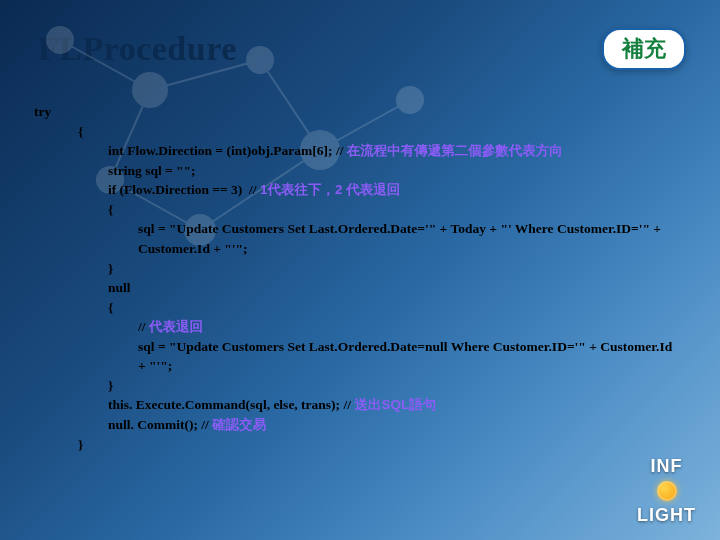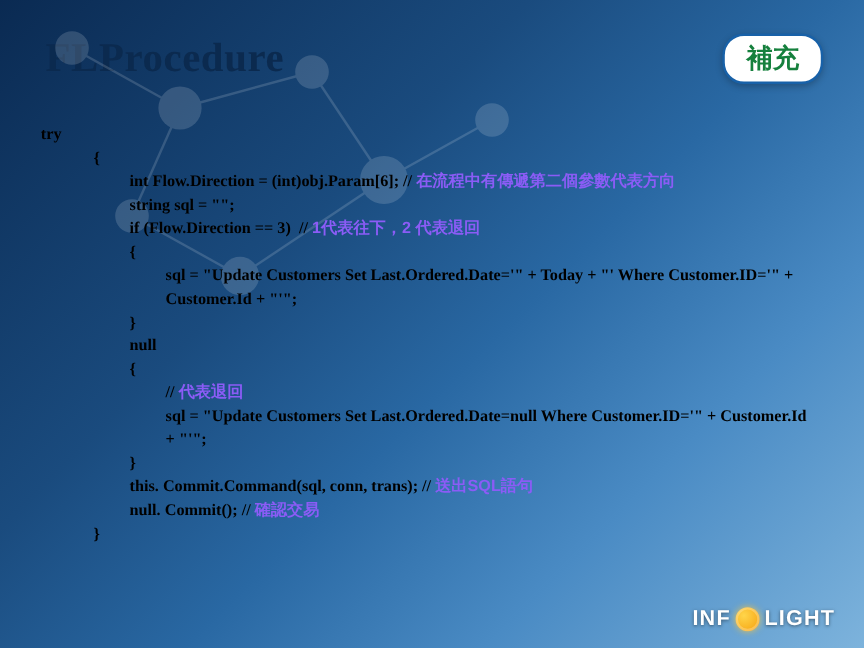--- a/index.html
+++ b/index.html
@@ -55,20 +55,21 @@
   .ind1 { padding-left: 44px; }
   .ind2 { padding-left: 74px; }
   .ind3 { padding-left: 104px; }
   .brand {
     position: absolute;
     right: 24px;
     bottom: 14px;
     display: flex;
     align-items: center;
     gap: 4px;
+    flex-direction: column;
   }
   .brand-text {
     color: #fff;
     font-family: Arial, sans-serif;
     font-weight: bold;
     font-size: 18px;
     letter-spacing: 1px;
     text-shadow: 0 1px 3px rgba(0,0,0,.5);
   }
   .brand-icon {
@@ -121,21 +122,21 @@
   <div class="line ind2">string sql = "";</div>
   <div class="line ind2"><span>if (Flow.Direction == 3)  // </span><span class="cjk">1代表往下，2 代表退回</span></div>
   <div class="line ind2">{</div>
   <div class="line ind3">sql = "Update Customers Set Last.Ordered.Date='" + Today + "' Where Customer.ID='" + Customer.Id + "'";</div>
   <div class="line ind2">}</div>
   <div class="line ind2">null</div>
   <div class="line ind2">{</div>
   <div class="line ind3"><span>// </span><span class="cjk">代表退回</span></div>
   <div class="line ind3">sql = "Update Customers Set Last.Ordered.Date=null Where Customer.ID='" + Customer.Id + "'";</div>
   <div class="line ind2">}</div>
-  <div class="line ind2"><span>this. Commit.Command(sql, conn, trans); // </span><span class="cjk">送出SQL語句</span></div>
+  <div class="line ind2"><span>this. Execute.Command(sql, else, trans); // </span><span class="cjk">送出SQL語句</span></div>
   <div class="line ind2"><span>null. Commit(); // </span><span class="cjk">確認交易</span></div>
   <div class="line ind1">}</div>
 </div>
 
 <div class="brand">
   <span class="brand-text">INF</span>
   <span class="brand-icon"></span>
   <span class="brand-text">LIGHT</span>
 </div>
 

